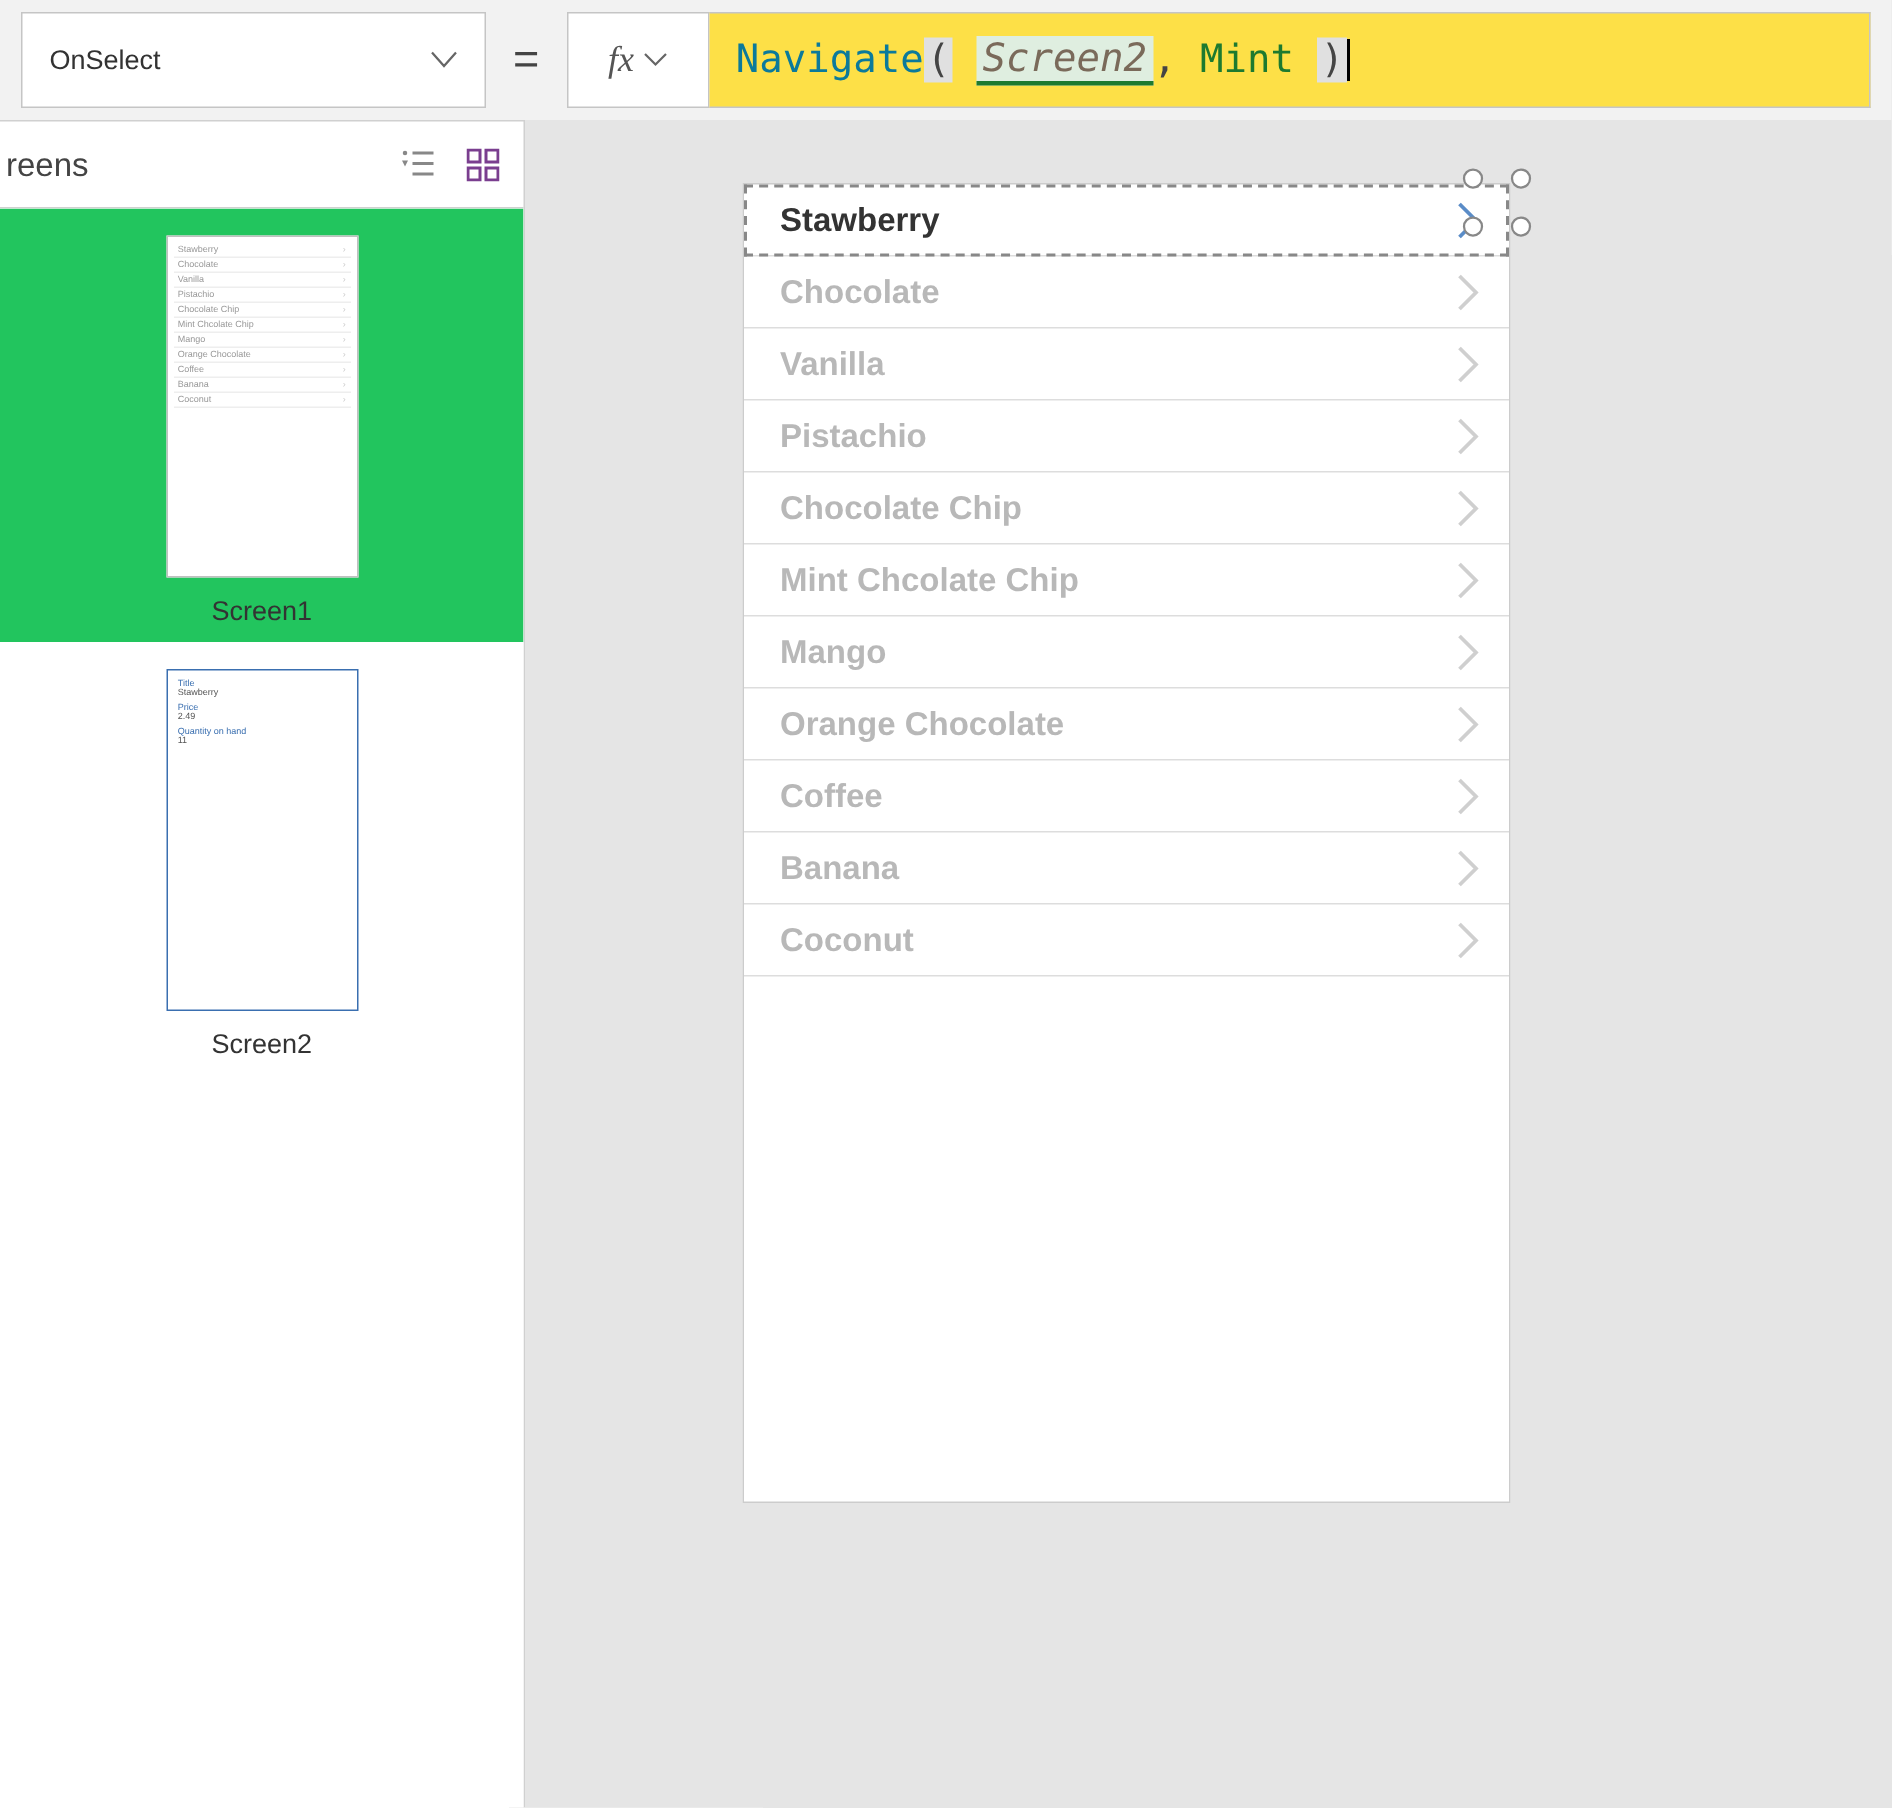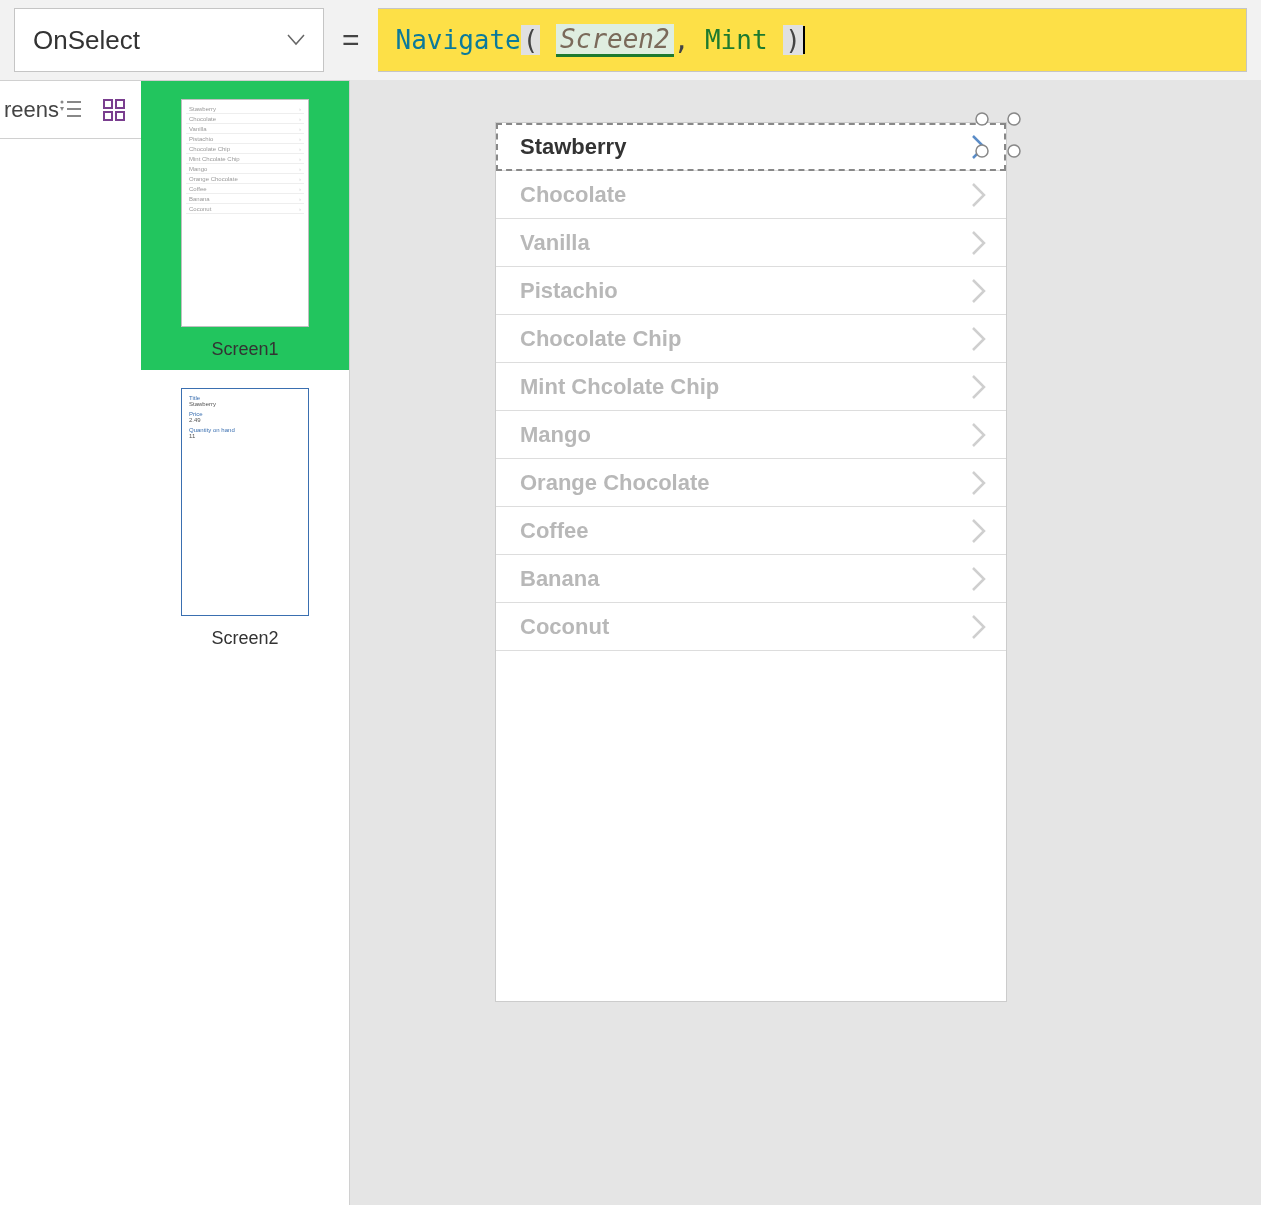--- a/index.html
+++ b/index.html
@@ -1,36 +1,36 @@
 <!DOCTYPE html>
 <html><head>
 <meta charset="utf-8">
 <style>
   * { box-sizing: border-box; margin: 0; padding: 0; }
   body { font-family: "Segoe UI", Arial, sans-serif; background: #f2f2f2; width: 1261px; height: 1205px; overflow: hidden; }
   
   
   .formula-row { display: flex; align-items: center; height: 80px; padding: 0 14px; background: #f2f2f2; }
-  .property-select { width: 310px; height: 64px; background: #fff; border: 1px solid #c5c5c5; display: flex; align-items: center; justify-content: space-between; padding: 0 18px; font-size: 26px; color: #333; }
+  .property-select { width: 310px; height: 64px; background: #fff; border: 1px solid #c5c5c5; display: flex; align-items: center; justify-content: space-between; padding: 0 18px; font-size: 18px; color: #333; }
   .equals { font-size: 30px; color: #444; margin: 0 18px; }
   .fx-box { width: 95px; height: 64px; background: #fff; border: 1px solid #c5c5c5; display: flex; align-items: center; justify-content: center; gap: 6px; }
   .fx-label { font-family: "Cambria Math", Georgia, serif; font-style: italic; font-size: 24px; color: #555; }
   .formula-input { flex: 1; height: 64px; background: #fde047; border: 1px solid #c5c5c5; border-left: none; display: flex; align-items: center; padding: 0 18px; font-family: Consolas, monospace; font-size: 26px; }
   .tok-func { color: #0b7a9b; }
   .tok-paren { color: #444; background: #e0e0e0; padding: 0 2px; }
   .tok-arg { color: #7a6a5a; font-style: italic; background: #dfeee0; padding: 0 4px; border-bottom: 3px solid #1d7a2f; }
   .tok-comma { color: #444; }
   .tok-none { color: #1d7a2f; }
   .cursor { display: inline-block; width: 2px; height: 28px; background: #000; vertical-align: middle; }
   
   
   .main { display: flex; height: calc(100% - 80px); }
   
   
-  .left-panel { width: 350px; background: #fff; border-right: 1px solid #d0d0d0; border-top: 1px solid #d0d0d0; display: flex; flex-direction: row; }
+  .left-panel { width: 350px; background: #fff; border-right: 1px solid #d0d0d0; border-top: 1px solid #d0d0d0; display: flex; flex-direction: column; }
   .panel-header { height: 58px; display: flex; align-items: center; justify-content: space-between; padding: 0 16px 0 0; border-bottom: 1px solid #d0d0d0; }
   .panel-title { font-size: 22px; color: #444; padding-left: 4px; }
   .panel-icons { display: flex; gap: 20px; }
   
   .thumb-area { flex: 1; overflow: auto; background: #fff; }
   .thumb-slot { padding: 18px 12px 10px; text-align: center; }
   .thumb-slot.selected { background: #22c55e; }
   .thumb-frame { width: 128px; height: 228px; background: #fff; border: 1px solid #c0c0c0; margin: 0 auto 12px; padding: 4px; display: flex; flex-direction: column; font-size: 6px; color: #999; text-align: left; }
   .thumb-frame.s2 { border: 1px solid #3a6fb0; }
   .thumb-label { font-size: 18px; color: #333; }
@@ -53,20 +53,26 @@
 <body>
 
 <div class="formula-row">
   <div class="property-select">
     <span>OnSelect</span>
     <svg width="18" height="12" viewBox="0 0 18 12">
         <path d="M1 1 L9 10 L17 1" stroke="#666" stroke-width="1.5" fill="none"></path>
       </svg>
   </div>
   <div class="equals">=</div>
+  <div class="fx-box">
+    <span class="fx-label">fx</span>
+    <svg width="16" height="10" viewBox="0 0 16 10">
+        <path d="M1 1 L8 8 L15 1" stroke="#666" stroke-width="1.5" fill="none"></path>
+      </svg>
+  </div>
   <div class="formula-input">
     <span class="tok-func">Navigate</span><span class="tok-paren">(</span>&nbsp;<span class="tok-arg">Screen2</span><span class="tok-comma">,</span>&nbsp;<span class="tok-none">Mint</span>&nbsp;<span class="tok-paren">)</span><span class="cursor"></span>
   </div>
 </div>
 
 <div class="main">
   <div class="left-panel">
     <div class="panel-header">
       <span class="panel-title">reens</span>
       <div class="panel-icons">

